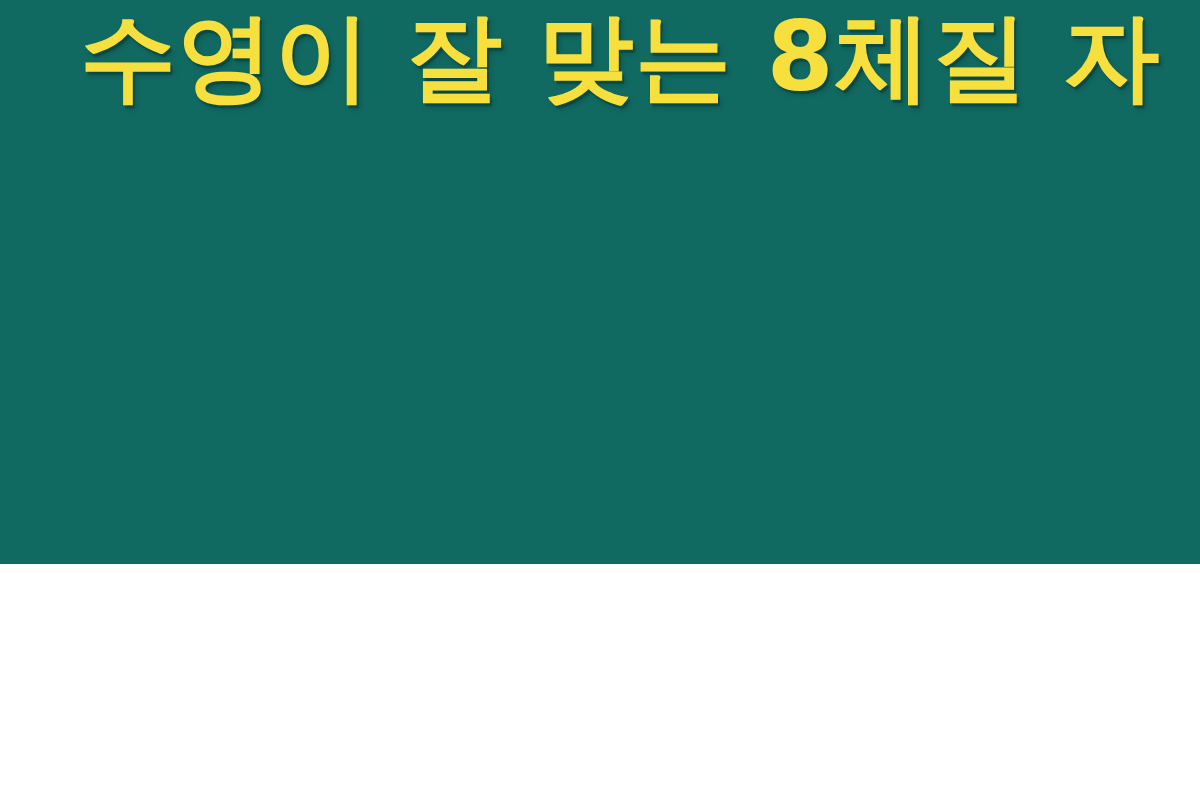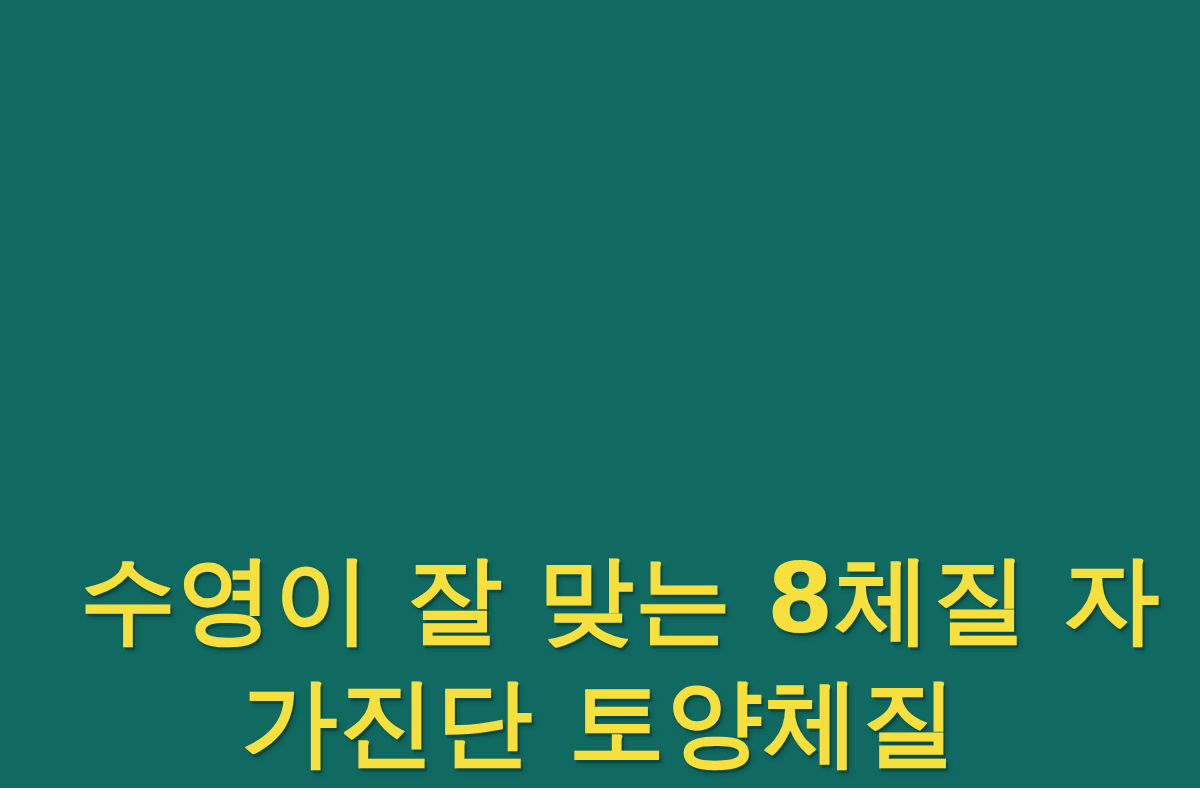--- a/index.html
+++ b/index.html
@@ -11,24 +11,24 @@
   body {
     width: 1200px;
     height: 800px;
     overflow: hidden;
     font-family: "Liberation Sans", "DejaVu Sans", sans-serif;
   }
 
   #banner {
     position: relative;
     width: 1200px;
-    height: 788px;
+    height: 564px;
     box-sizing: border-box;
     display: flex;
-    align-items: flex-end;
+    align-items: flex-start;
     justify-content: center;
     background-color: #116A62; 
     overflow: hidden;
   }
 
   #title-block {
     width: 1060px;
     text-align: center;
     padding: 0 10px;
     box-sizing: border-box;
@@ -56,17 +56,16 @@
 </style>
 </head>
 <body>
 
 <div id="banner" style="background-color: rgb(17, 106, 98);">
 
   <div id="title-block">
 
     <span class="title-line line-1" style="color: rgb(247, 224, 61);">수영이 잘 맞는 8체질 자</span>
 
-    <span class="title-line line-2" style="color: rgb(247, 224, 61);">가진단 토양체질</span>
 
   </div>
 
 </div>
 
 </body></html>

